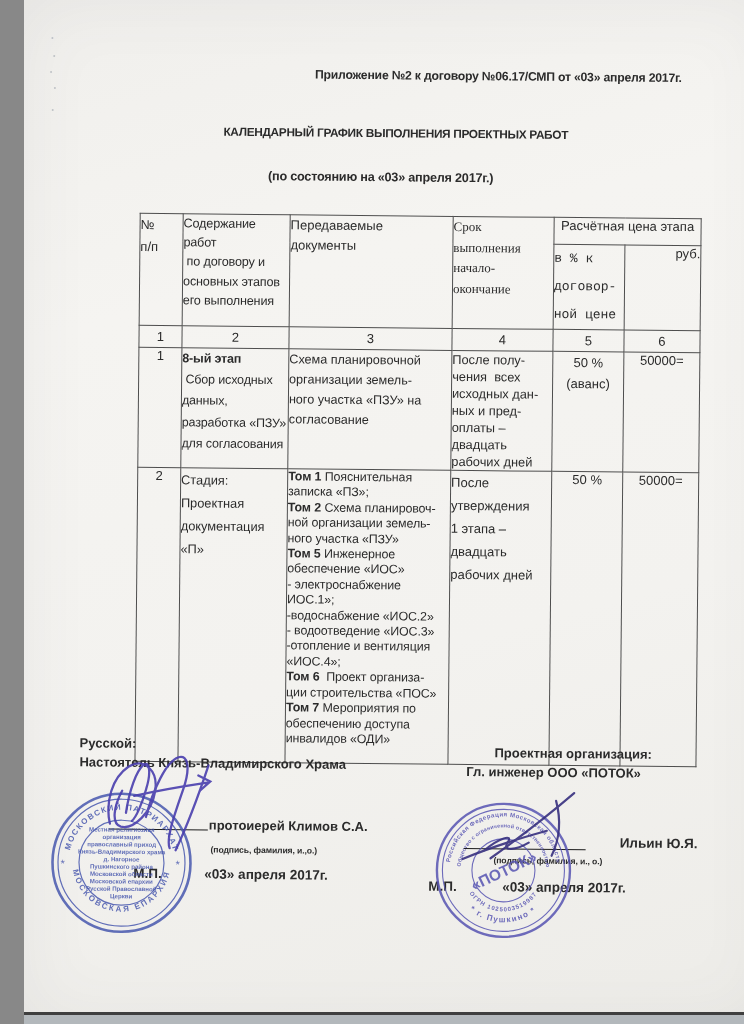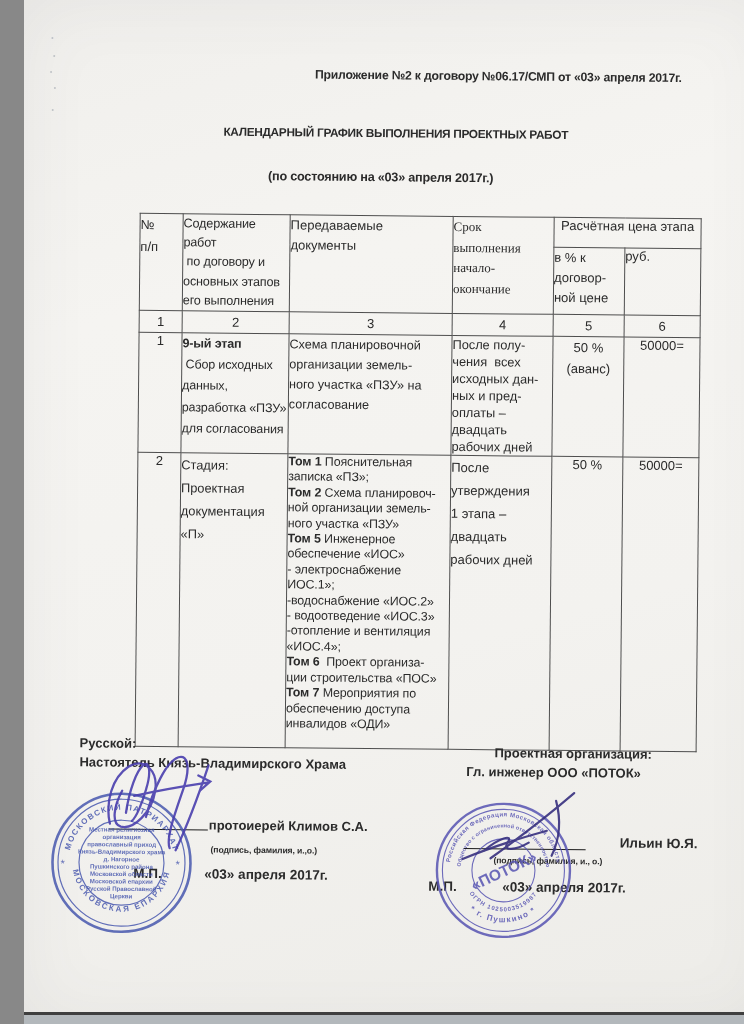--- a/index.html
+++ b/index.html
@@ -16,22 +16,22 @@
 
   
   .tblwrap{position:absolute;left:117px;top:213px;}
   table.sched{border-collapse:collapse;table-layout:fixed;width:561px;font-size:13px;color:#2b2b2b;}
   table.sched td{border:1.5px solid #4e4e4e;vertical-align:top;padding:0;overflow:hidden;}
   td.c-num{padding:20px 0 0 9px;line-height:22px;}
   td.c-content{padding:4px 0 0 8px;line-height:19.2px;font-size:12.6px;letter-spacing:-0.15px;}
   td.c-docs{padding:30px 0 0 8px;line-height:20px;}
   td.c-term{padding:8px 0 0 8px;line-height:20.5px;font-family:Liberation Serif, serif;}
   td.h-price{text-align:center;vertical-align:middle;}
-  td.h-pct{padding:4px 0 0 7px;line-height:20px;}
-  td.h-rub{text-align:left;padding-top:22px;}
+  td.h-pct{padding:4px 0 0 7px;line-height:28px;font-family:Liberation Mono, monospace;}
+  td.h-rub{text-align:right;padding-top:22px;}
   tr.nums td{text-align:center;line-height:21px;}
   td.cnum{text-align:center;padding-top:2px;}
   td.lines{white-space:pre-wrap;}
   td.lh21{line-height:21.2px;padding:2px 0 0 8px;font-size:12.5px;letter-spacing:-0.15px;}
   td.lh20{line-height:20px;padding:3px 0 0 8px;font-size:12.6px;}
   td.lh17{line-height:17px;padding:3px 0 0 7px;font-size:12.8px;}
   td.lh23c{line-height:23px;padding:4px 0 0 9px;font-size:12.8px;}
   td.lh155{line-height:15.4px;padding:3px 0 0 8px;font-size:12.4px;letter-spacing:-0.1px;}
   td.lh23t{line-height:23px;padding:5px 0 0 8px;}
   td.pct1{text-align:center;padding-top:20px;line-height:21px;white-space:pre-wrap;}
@@ -91,21 +91,21 @@
           <tr class="nums" style="height:22px">
             <td>1</td>
             <td>2</td>
             <td>3</td>
             <td>4</td>
             <td>5</td>
             <td>6</td>
           </tr>
           <tr style="height:110px">
             <td class="cnum">1</td>
-            <td class="lines lh21"><b>9-ый этап</b><br> Сбор исходных<br>данных,<br>разработка «ПЗУ»<br>для согласования</td>
+            <td class="lines lh21"><b>8-ый этап</b><br> Сбор исходных<br>данных,<br>разработка «ПЗУ»<br>для согласования</td>
             <td class="lines lh20">Схема планировочной<br>организации земель-<br>ного участка «ПЗУ» на<br>согласование</td>
             <td class="lines lh17">После полу-<br>чения  всех<br>исходных дан-<br>ных и пред-<br>оплаты –<br>двадцать<br>рабочих дней</td>
             <td class="pct1 lines">50 %<br>(аванс)</td>
             <td class="rub1">50000=</td>
           </tr>
           <tr style="height:294px">
             <td class="cnum">2</td>
             <td class="lines lh23c">Стадия:<br>Проектная<br>документация<br>«П»</td>
             <td class="lines lh155"><b>Том 1</b> Пояснительная<br>записка «ПЗ»;<br><b>Том 2</b> Схема планировоч-<br>ной организации земель-<br>ного участка «ПЗУ»<br><b>Том 5</b> Инженерное<br>обеспечение «ИОС»<br>- электроснабжение<br>ИОС.1»;<br>-водоснабжение «ИОС.2»<br>- водоотведение «ИОС.3»<br>-отопление и вентиляция<br>«ИОС.4»;<br><b>Том 6</b>  Проект организа-<br>ции строительства «ПОС»<br><b>Том 7</b> Мероприятия по<br>обеспечению доступа<br>инвалидов «ОДИ»</td>
             <td class="lines lh23t">После<br>утверждения<br>1 этапа –<br>двадцать<br>рабочих дней</td>

